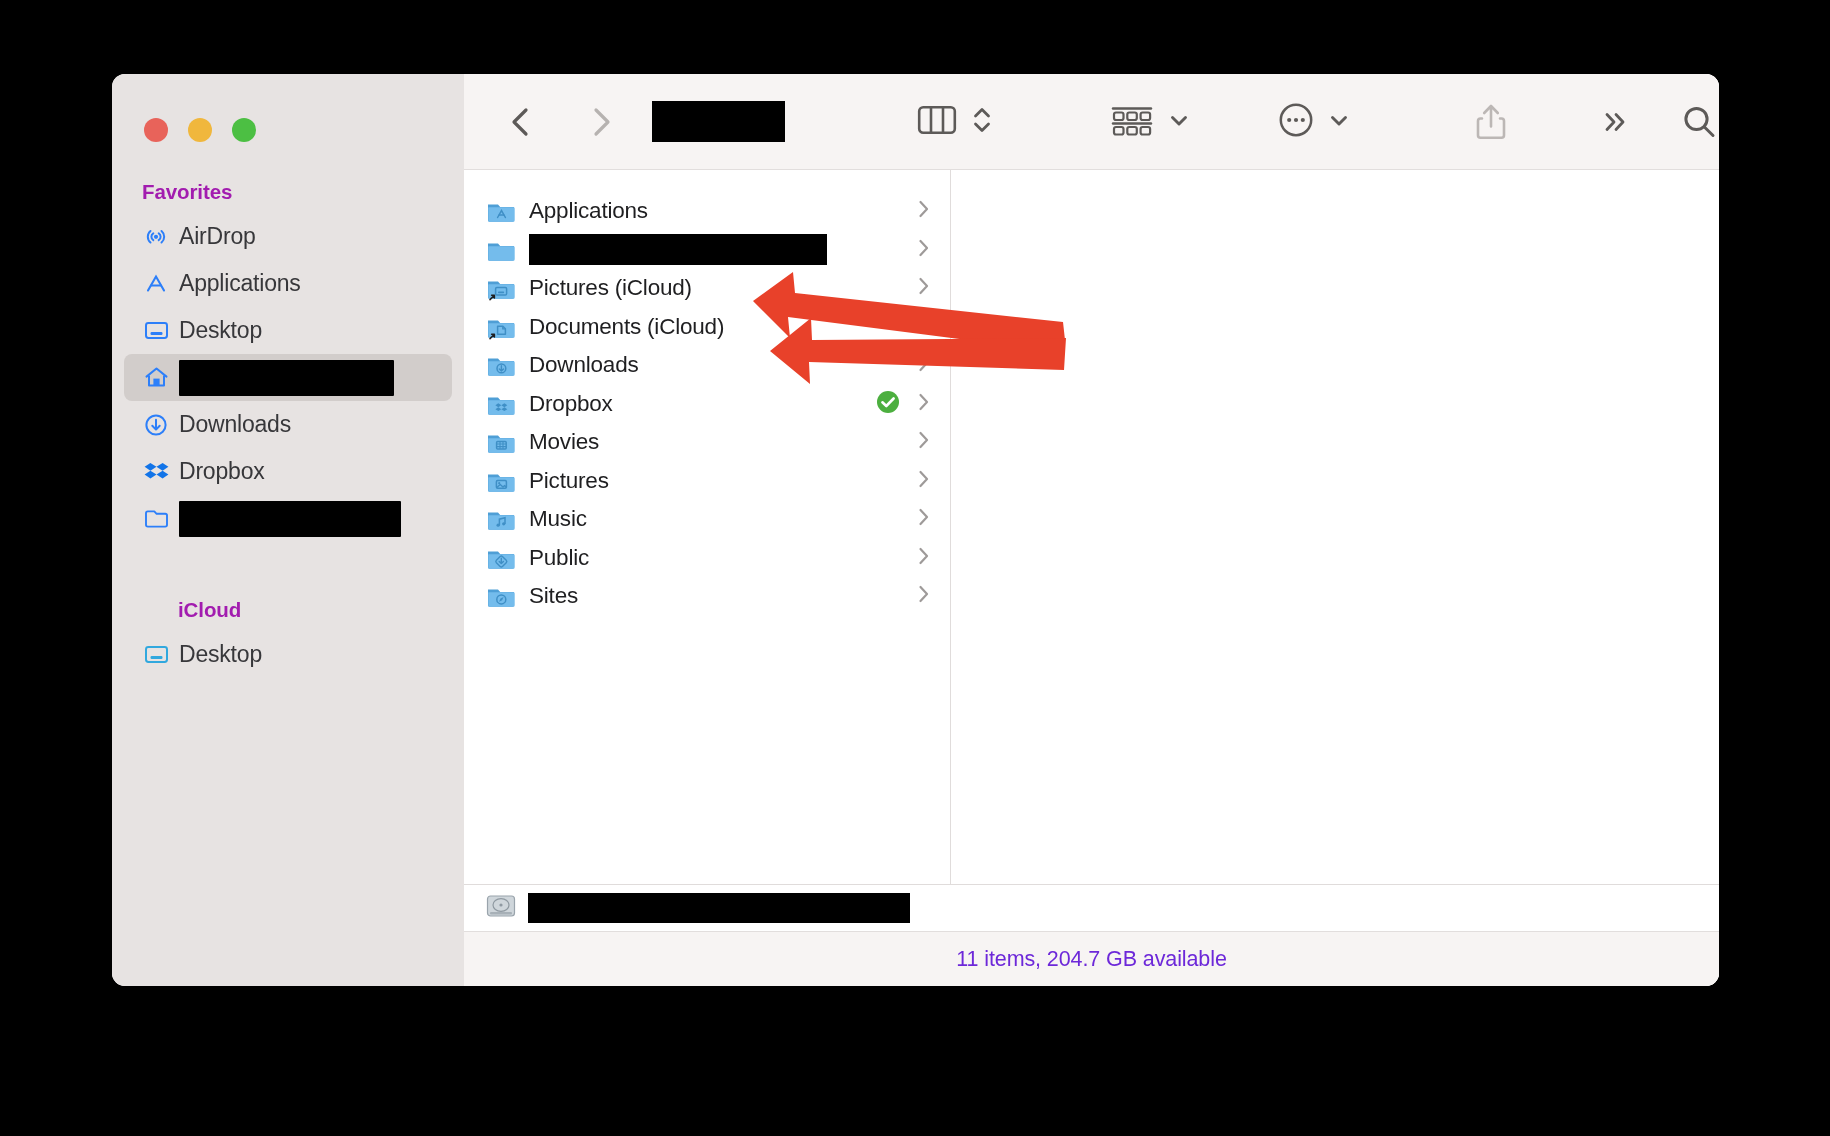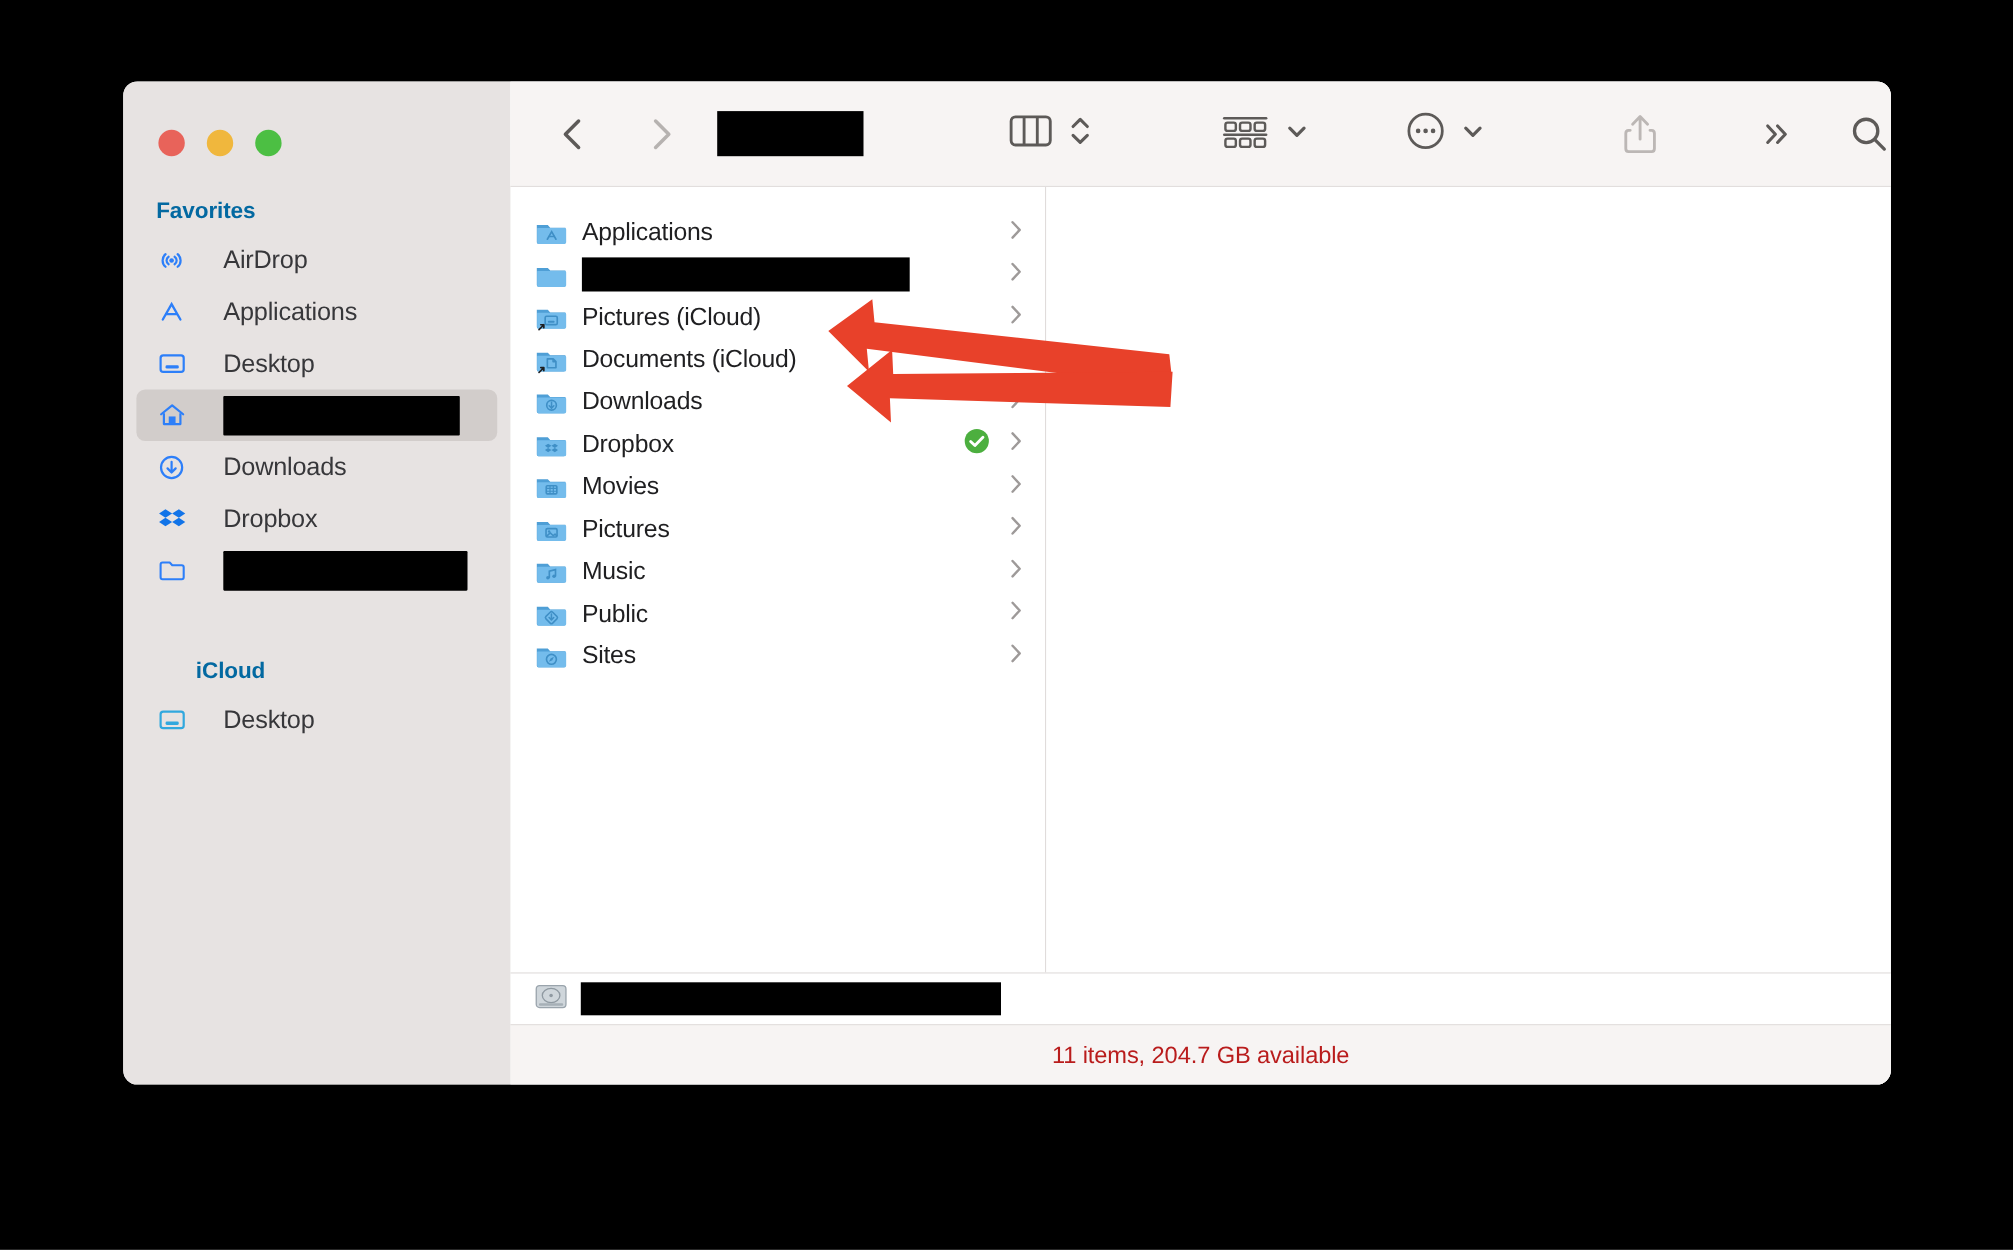--- a/index.html
+++ b/index.html
@@ -36,34 +36,34 @@
     display:flex; gap:20px;
     padding:36px 0 0 32px;
   }
   .light { width:24px; height:24px; border-radius:50%; }
   .light.red    { background:#E8635A; }
   .light.yellow { background:#F0B73D; }
   .light.green  { background:#4CBF43; }
 
   .sb-section {
     font-size:20.5px; font-weight:bold;
-    color:#0369a1;
+    color:#a21caf;
     padding:0 0 0 30px;
     margin-top:38px; margin-bottom:9px;
     letter-spacing:-0.1px;
   }
   .sb-section.icloud { margin-top:56px;margin-left:36px; }
 
   .sb-item {
     display:flex; align-items:center;
     height:47px;
     margin:0 12px;
     padding-left:17px;
     border-radius:8px;
-    gap:32px;
+    gap:8px;
   }
   .sb-item.selected { background:#D2CDCB; }
   .sb-ico {
     width:30px; height:30px;
     flex-shrink:0;
     display:flex; align-items:center; justify-content:center;
   }
   .sb-label {
     font-size:23px; color:#37373A;
     letter-spacing:-0.2px;
@@ -143,21 +143,21 @@
   #pathbar .p-redact { width:382px; height:30px; background:#000; }
 
   #statusbar {
     height:55px;
     background:#F7F4F3;
     border-top:1px solid #E2DEDD;
     display:flex; align-items:center; justify-content:center;
     flex-shrink:0;
   }
   #statusbar span {
-    font-size:21.5px; color:#b91c1c; letter-spacing:-0.1px;
+    font-size:21.5px; color:#6d28d9; letter-spacing:-0.1px;
   }
 
   
   #arrows {
     position:absolute;
     left:0; top:0;
     width:1830px; height:1136px;
     pointer-events:none;
   }
 </style>

